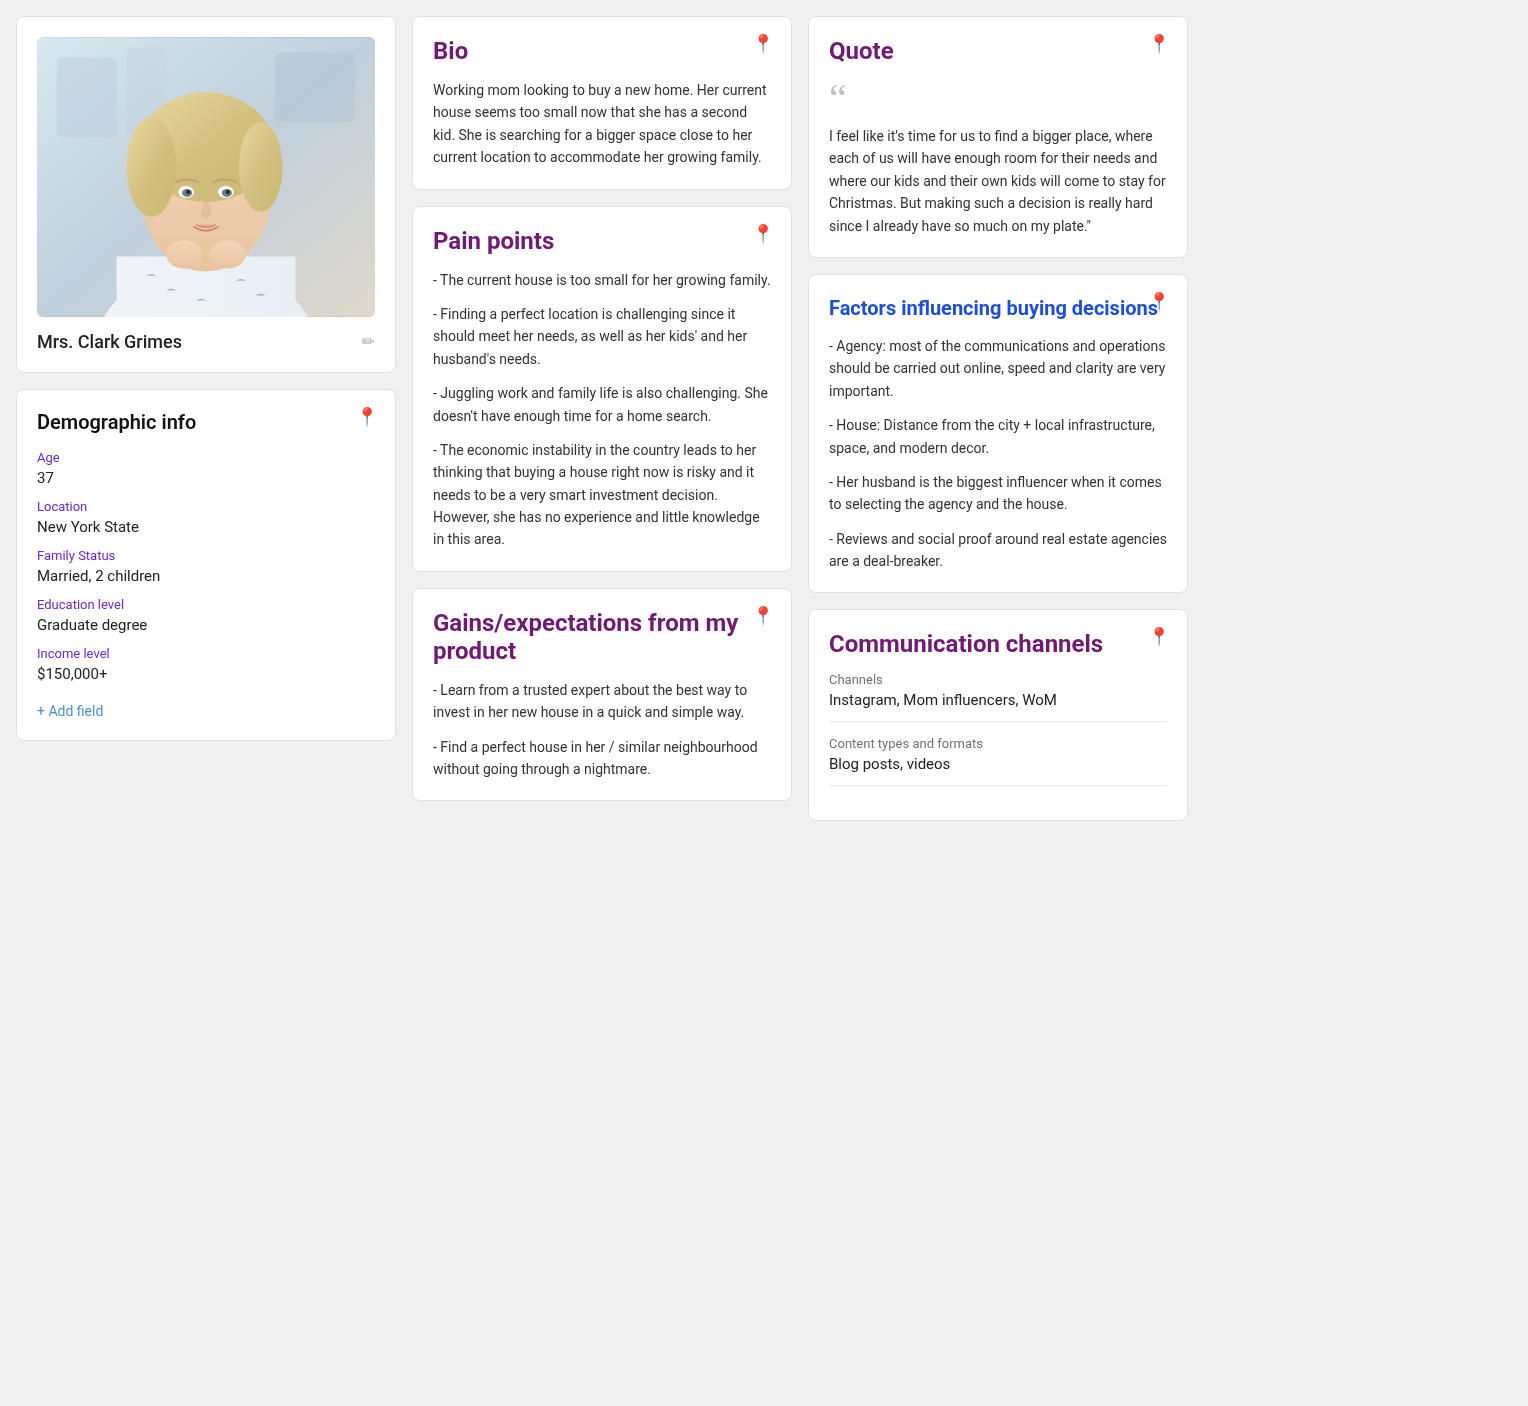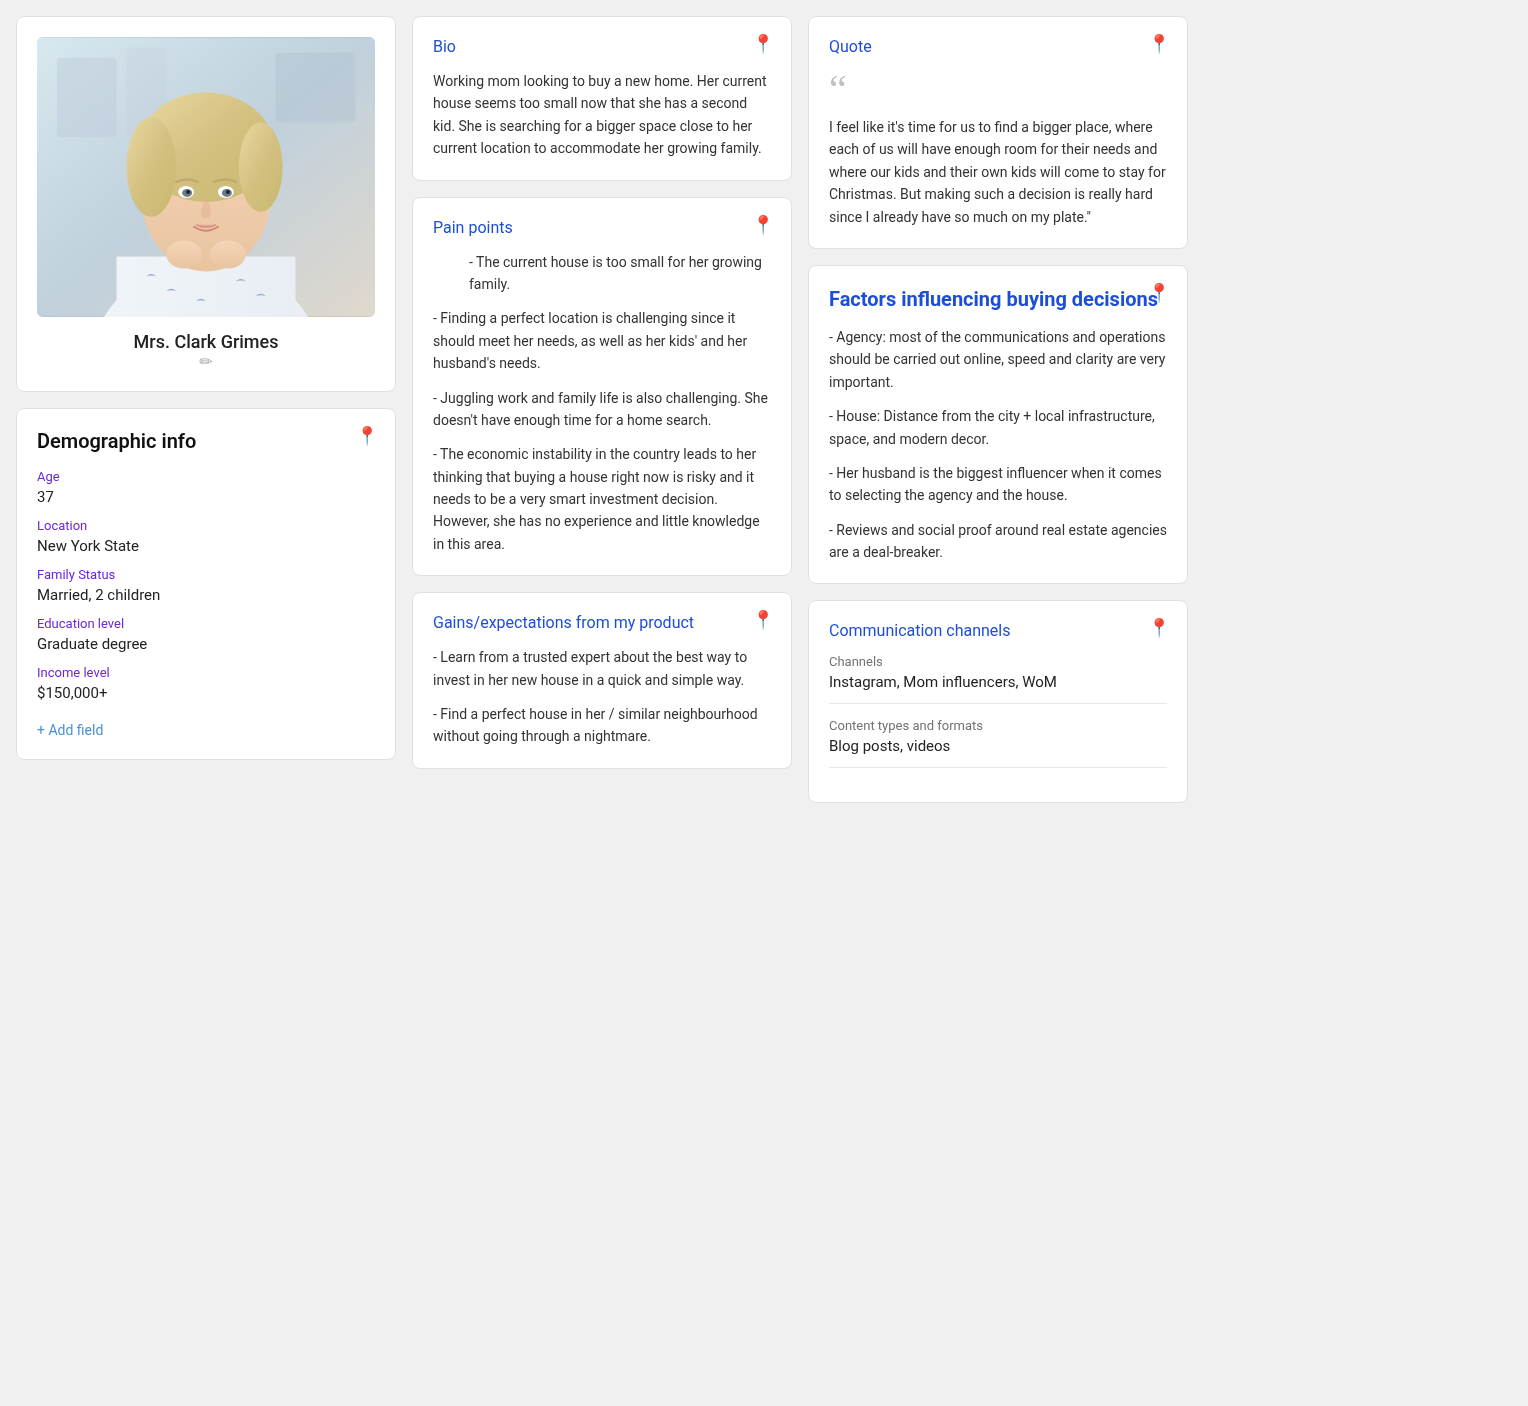--- a/index.html
+++ b/index.html
@@ -46,21 +46,20 @@
       align-items: center;
       justify-content: center;
       position: relative;
     }
     
     .profile-name-row {
       display: flex;
       align-items: center;
       justify-content: space-between;
       margin-top: 14px;
-      flex-direction: column;
     }
     .profile-name {
       font-size: 18px;
       font-weight: 500;
       color: #222;
     }
     .edit-icon {
       color: #aaa;
       font-size: 16px;
       cursor: pointer;
@@ -95,24 +94,24 @@
       color: #4a90d9;
       font-size: 14px;
       cursor: pointer;
       display: inline-flex;
       align-items: center;
       gap: 4px;
       margin-top: 8px;
     }
     
     .section-title {
-      font-size: 16px;
-      font-weight: 400;
+      font-size: 24px;
+      font-weight: 700;
       margin-bottom: 14px;
-      color: #1d4ed8;
+      color: #701a75;
     }
     .card-text {
       font-size: 14px;
       line-height: 1.6;
       color: #333;
     }
     .quote-mark {
       font-size: 40px;
       color: #c0c0c0;
       line-height: 1;
@@ -259,21 +258,21 @@
     <div class="card">
       <span class="pin-icon">📍</span>
       <div class="section-title">Bio</div>
       <p class="card-text">Working mom looking to buy a new home. Her current house seems too small now that she has a second kid. She is searching for a bigger space close to her current location to accommodate her growing family.</p>
     </div>
 
     <div class="card">
       <span class="pin-icon">📍</span>
       <div class="section-title">Pain points</div>
       <div class="card-text">
-        <p style="margin-bottom:12px;margin-left:36px;">- The current house is too small for her growing family.</p>
+        <p style="margin-bottom:12px;">- The current house is too small for her growing family.</p>
         <p style="margin-bottom:12px;">- Finding a perfect location is challenging since it should meet her needs, as well as her kids' and her husband's needs.</p>
         <p style="margin-bottom:12px;">- Juggling work and family life is also challenging. She doesn't have enough time for a home search.</p>
         <p>- The economic instability in the country leads to her thinking that buying a house right now is risky and it needs to be a very smart investment decision. However, she has no experience and little knowledge in this area.</p>
       </div>
     </div>
 
     <div class="card">
       <span class="pin-icon">📍</span>
       <div class="section-title">Gains/expectations from my product</div>
       <div class="card-text">

